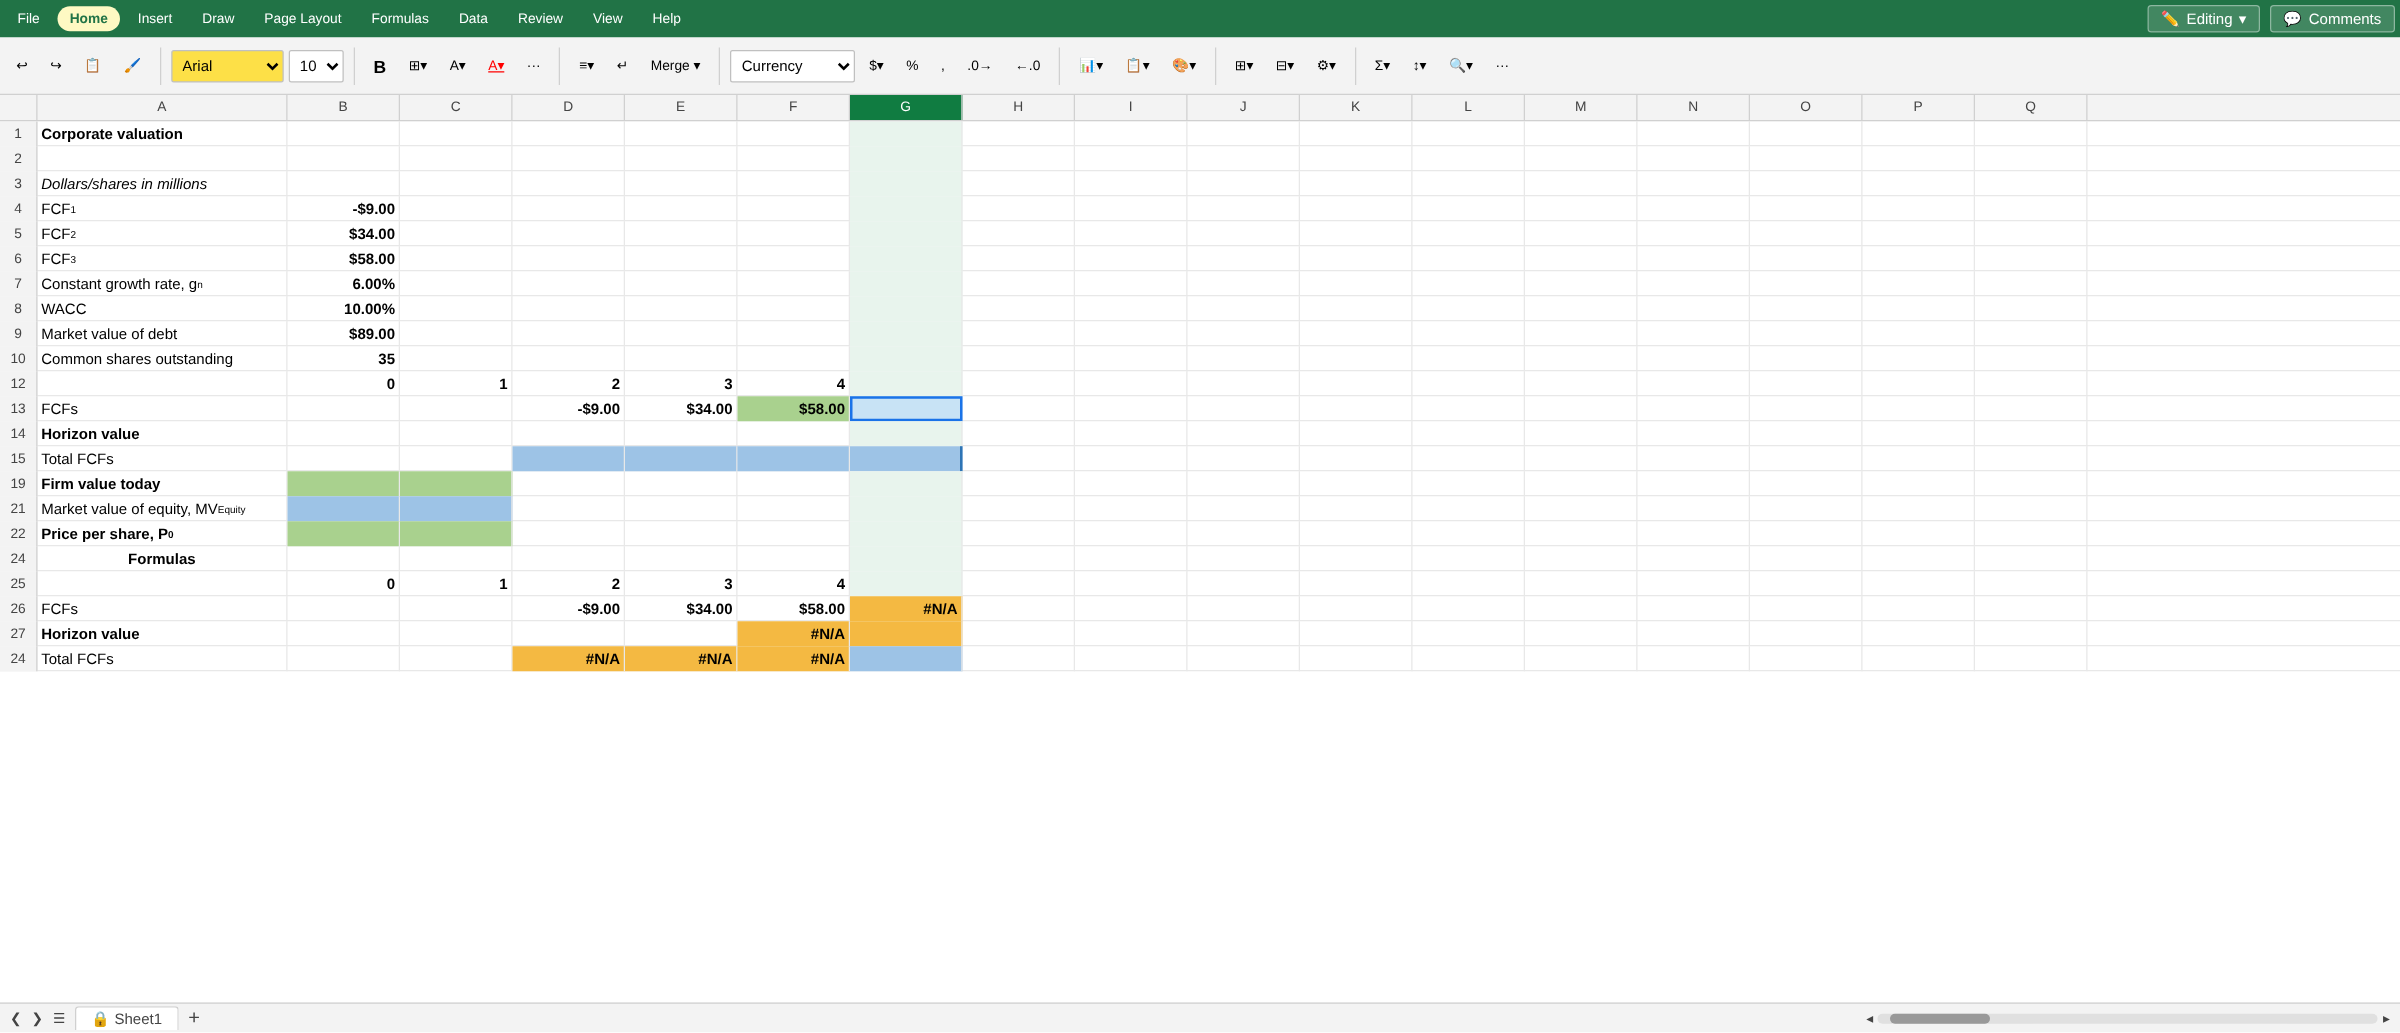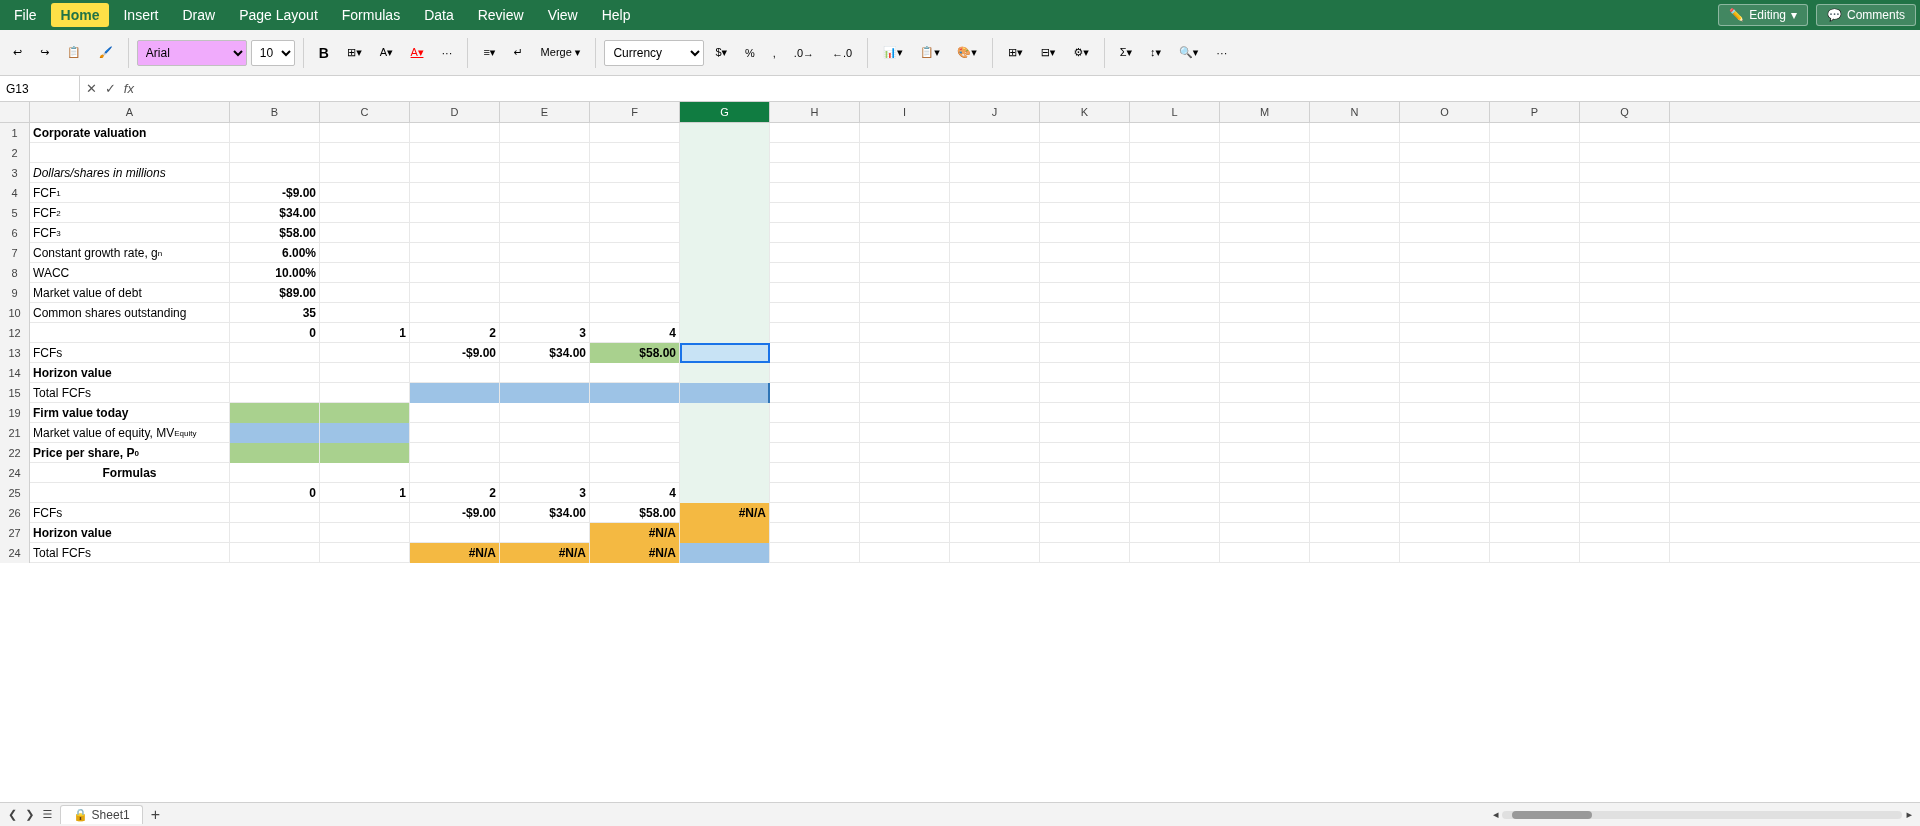--- a/index.html
+++ b/index.html
@@ -12,24 +12,24 @@
       background: #217346;
       color: white;
       height: 30px;
       padding: 0 4px;
       gap: 4px;
     }
     .menu-item {
       padding: 4px 10px;
       cursor: pointer;
       border-radius: 3px;
-      font-size: 14px;
+      font-size: 11px;
       white-space: nowrap;
     }
-    .menu-item.active { background: #fde047; color: #217346; font-weight: 600; }
+    .menu-item.active { background: #fef9c3; color: #217346; font-weight: 600; border-radius: 10px; }
     .editing-btn {
       margin-left: auto;
       background: rgba(255,255,255,0.15);
       border: 1px solid rgba(255,255,255,0.4);
       border-radius: 3px;
       padding: 3px 10px;
       color: white;
       display: flex;
       align-items: center;
       gap: 5px;
@@ -66,25 +66,25 @@
       cursor: pointer;
       border: 1px solid transparent;
       background: transparent;
       font-size: 11px;
       height: 36px;
       white-space: nowrap;
       gap: 2px;
     }
     .ribbon-divider { width: 1px; height: 30px; background: #d0d0d0; margin: 0 4px; }
     .font-family-select {
-      width: 110px;
+      width: 90px;
       height: 26px;
       border: 1px solid #c0c0c0;
       border-radius: 2px;
-      background: #f0abfc;
+      background: #fde047;
       padding: 0 4px;
       font-size: 12px;
     }
     .font-size-select {
       width: 44px;
       height: 26px;
       border: 1px solid #c0c0c0;
       border-radius: 2px;
       background: white;
       padding: 0 4px;
@@ -329,29 +329,20 @@
     <div class="ribbon-btn">⊞▾</div>
     <div class="ribbon-btn">⊟▾</div>
     <div class="ribbon-btn">⚙▾</div>
     <div class="ribbon-divider"></div>
     <div class="ribbon-btn">Σ▾</div>
     <div class="ribbon-btn">↕▾</div>
     <div class="ribbon-btn">🔍▾</div>
     <div class="ribbon-btn">···</div>
   </div>
 
-  <div class="formula-bar">
-    <div class="name-box">G13</div>
-    <div class="formula-bar-icons">
-      <span>✕</span>
-      <span>✓</span>
-      <span style="font-style:italic;">fx</span>
-    </div>
-    <input class="formula-input" type="text" value="" style="">
-  </div>
 
   <div class="spreadsheet">
 
     <div class="col-headers">
       <div class="row-num-header"></div>
       <div class="col-header w-a">A</div>
       <div class="col-header w-b">B</div>
       <div class="col-header w-c">C</div>
       <div class="col-header w-d">D</div>
       <div class="col-header w-e">E</div>

